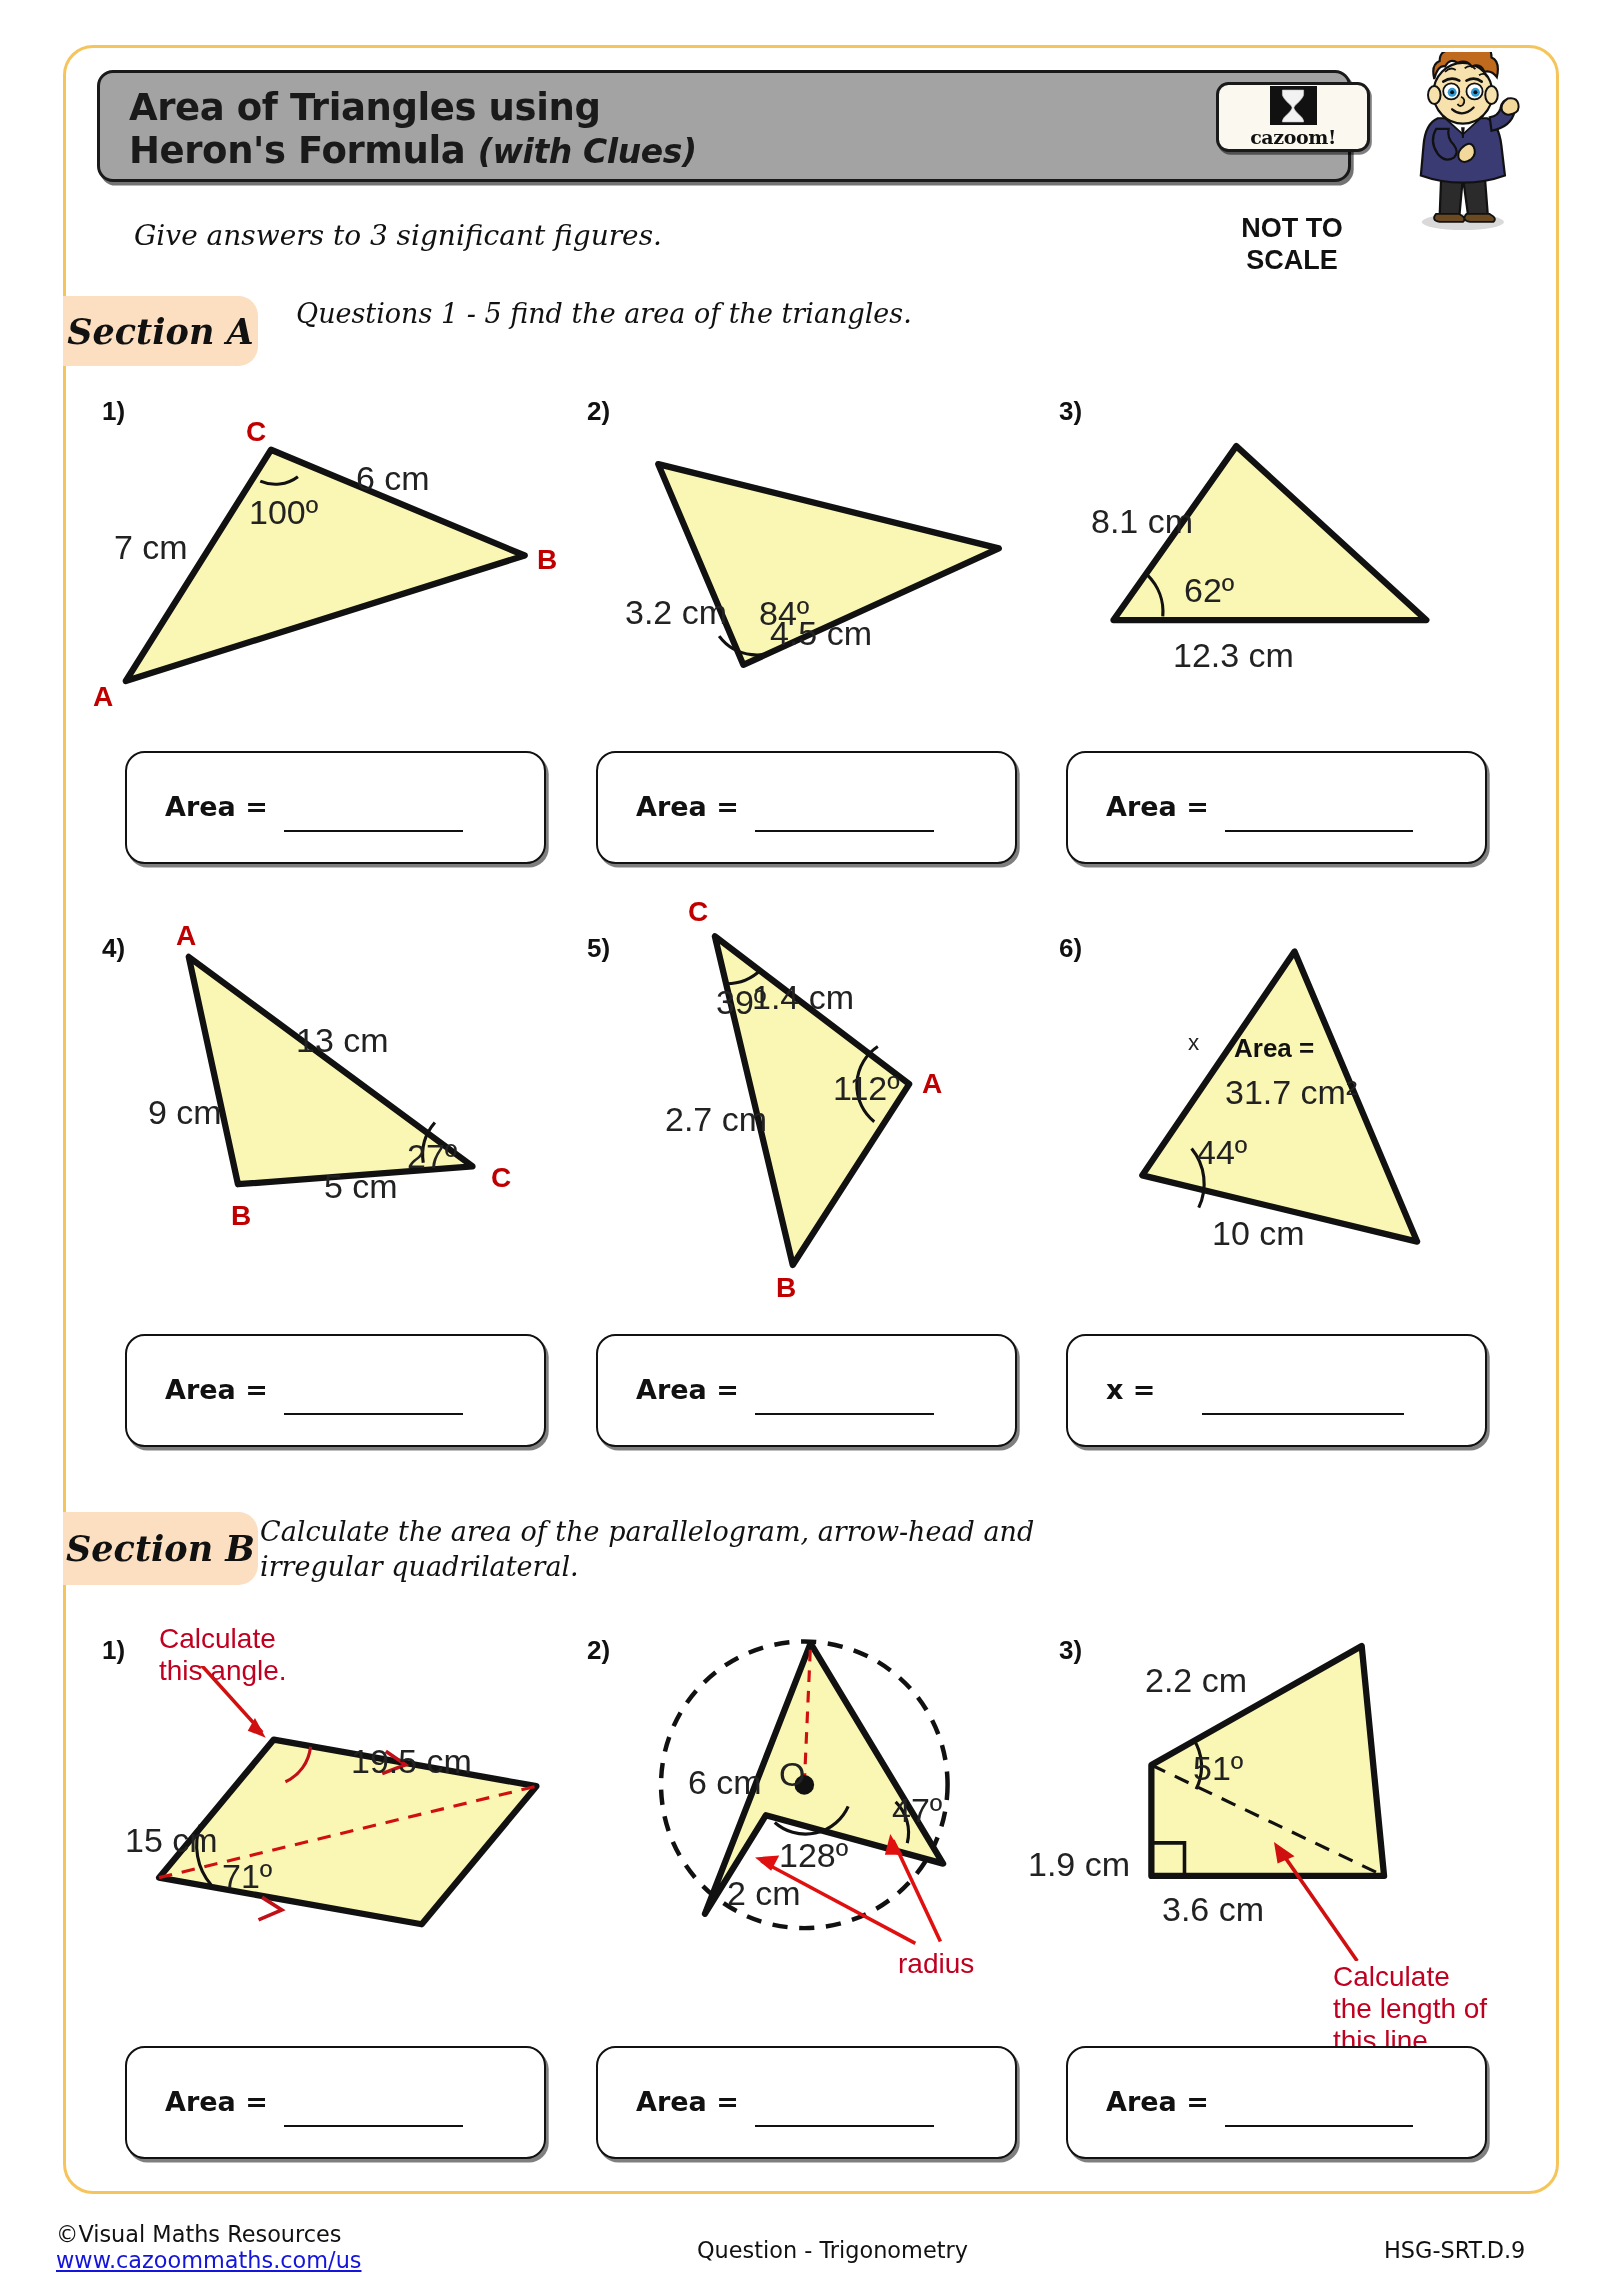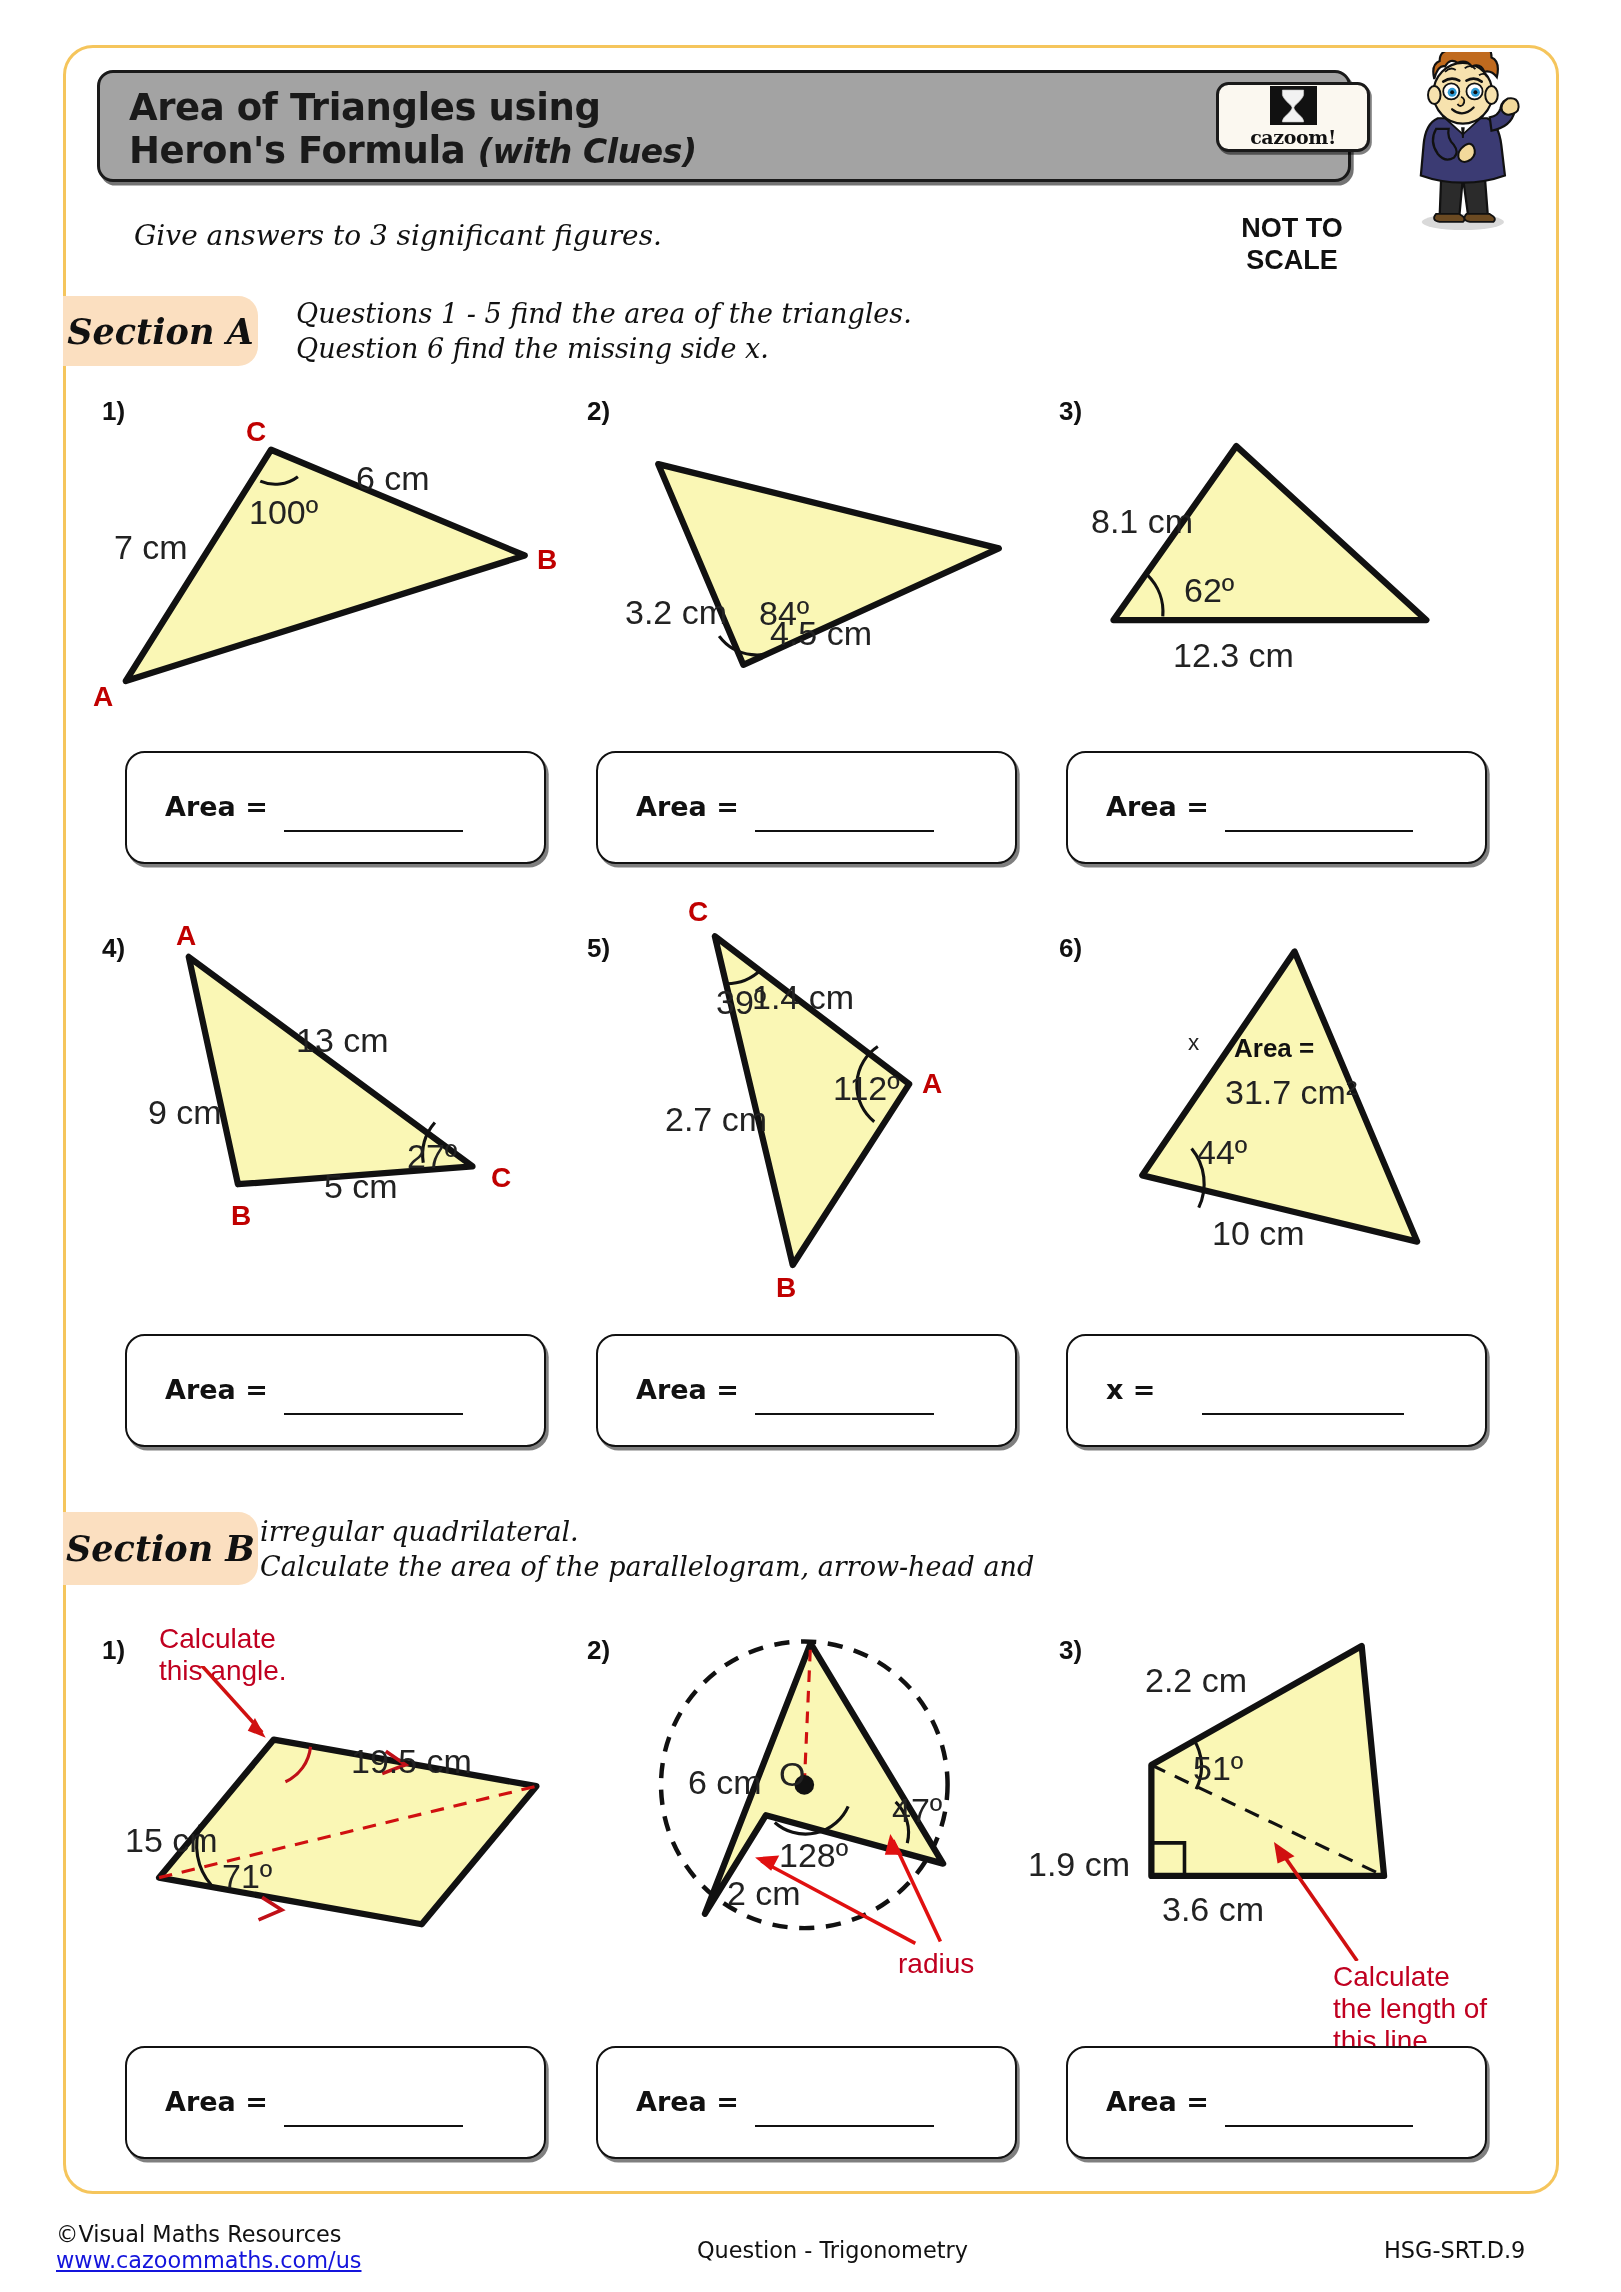--- a/index.html
+++ b/index.html
@@ -170,21 +170,20 @@
 <div class="nts">
   <div>NOT TO</div>
   <div>SCALE</div>
 </div>
 
 <div class="sec-pill" style="left:63px;top:296px;width:195px;height:70px;">
   <span>Section A</span>
 </div>
 <div class="sec-text" style="left:296px;top:296px;">
   <div>Questions 1 - 5 find the area of the triangles.</div>
-  <div>Question 6 find the missing side x.</div>
 </div>
 
 <div class="qnum" style="left:102px;top:396px;">1)</div>
 <svg class="shape-svg" style="left:72px;top:412px;" width="502" height="296" viewBox="0 0 560 330">
   <polygon points="60,300 222,42 505,160" fill="#FAF7B5" stroke="#111" stroke-width="7" stroke-linejoin="round"></polygon>
   <path d="M 210 77 A 42 42 0 0 0 252 72" fill="none" stroke="#111" stroke-width="3.5"></path>
 </svg>
 <div class="lbl-v" style="left:275,top:0;left:246px;top:416px;">C</div>
 <div class="lbl-v" style="left:537px;top:544px;">B</div>
 <div class="lbl-v" style="left:93px;top:681px;">A</div>
@@ -272,22 +271,22 @@
 </div>
 <div class="ansbox" style="left:1066px;top:1334px;">
   <div class="alabel">x =</div>
   <div class="aline" style="left:134px;width:202px;"></div>
 </div>
 
 <div class="sec-pill" style="left:63px;top:1512px;width:195px;height:73px;">
   <span>Section B</span>
 </div>
 <div class="sec-text" style="left:260px;top:1514px;">
+  <div>Calculate the area of the parallelogram, arrow-head and</div>
   <div>irregular quadrilateral.</div>
-  <div>Calculate the area of the parallelogram, arrow-head and</div>
 </div>
 
 <div class="qnum" style="left:102px;top:1635px;">1)</div>
 <div class="lbl-red" style="left:159px;top:1623px;">
   <div>Calculate</div>
   <div>this angle.</div>
 </div>
 <svg class="shape-svg" style="left:90px;top:1666px;" width="502" height="296" viewBox="0 0 560 330">
   <polygon points="205,82 498,134 370,288 77,236" fill="#FAF7B5" stroke="#111" stroke-width="7" stroke-linejoin="round"></polygon>
 

